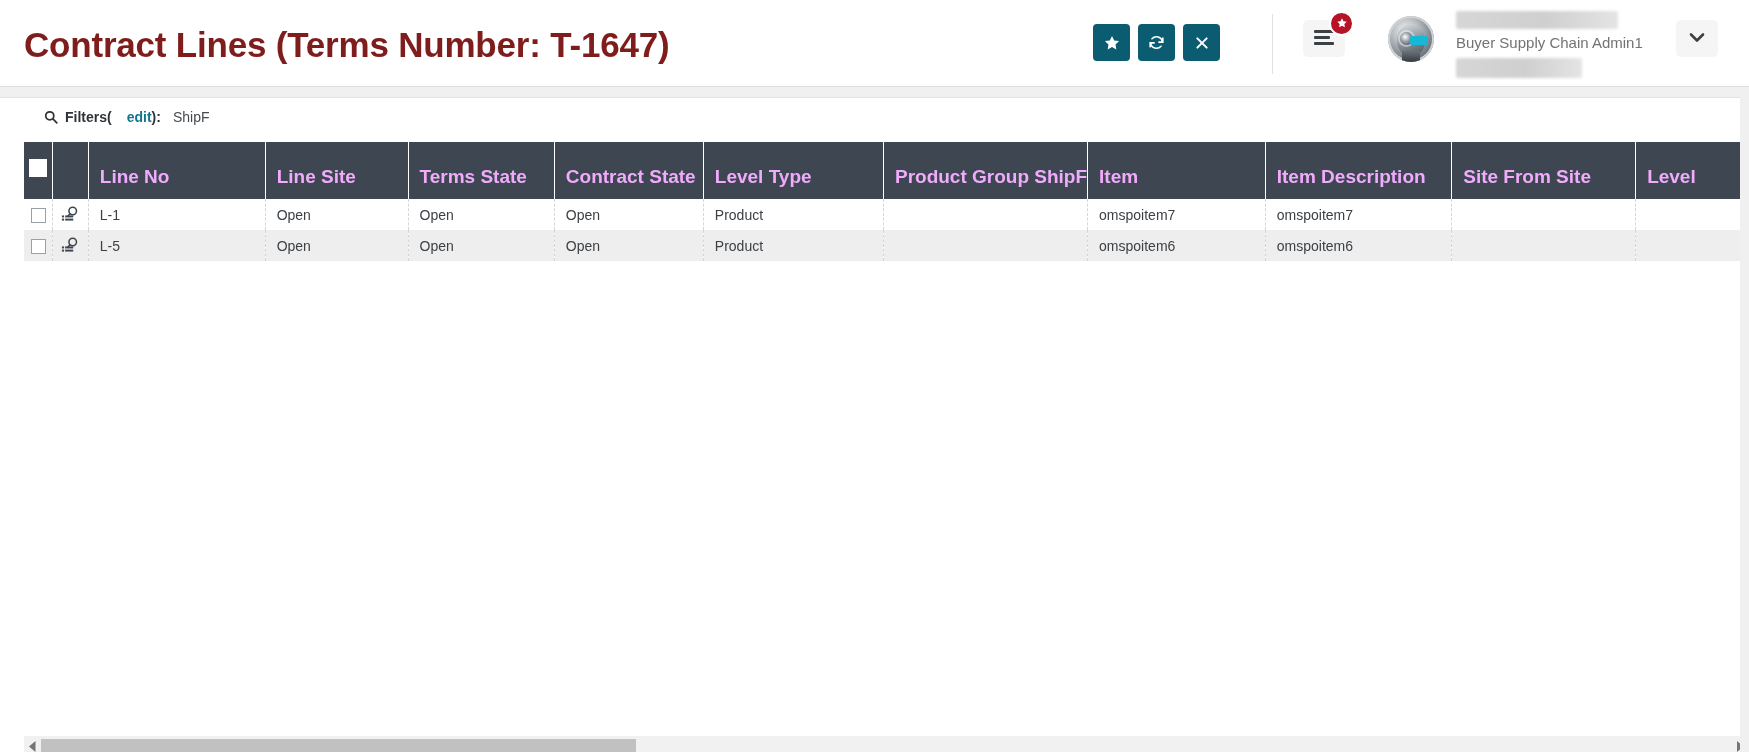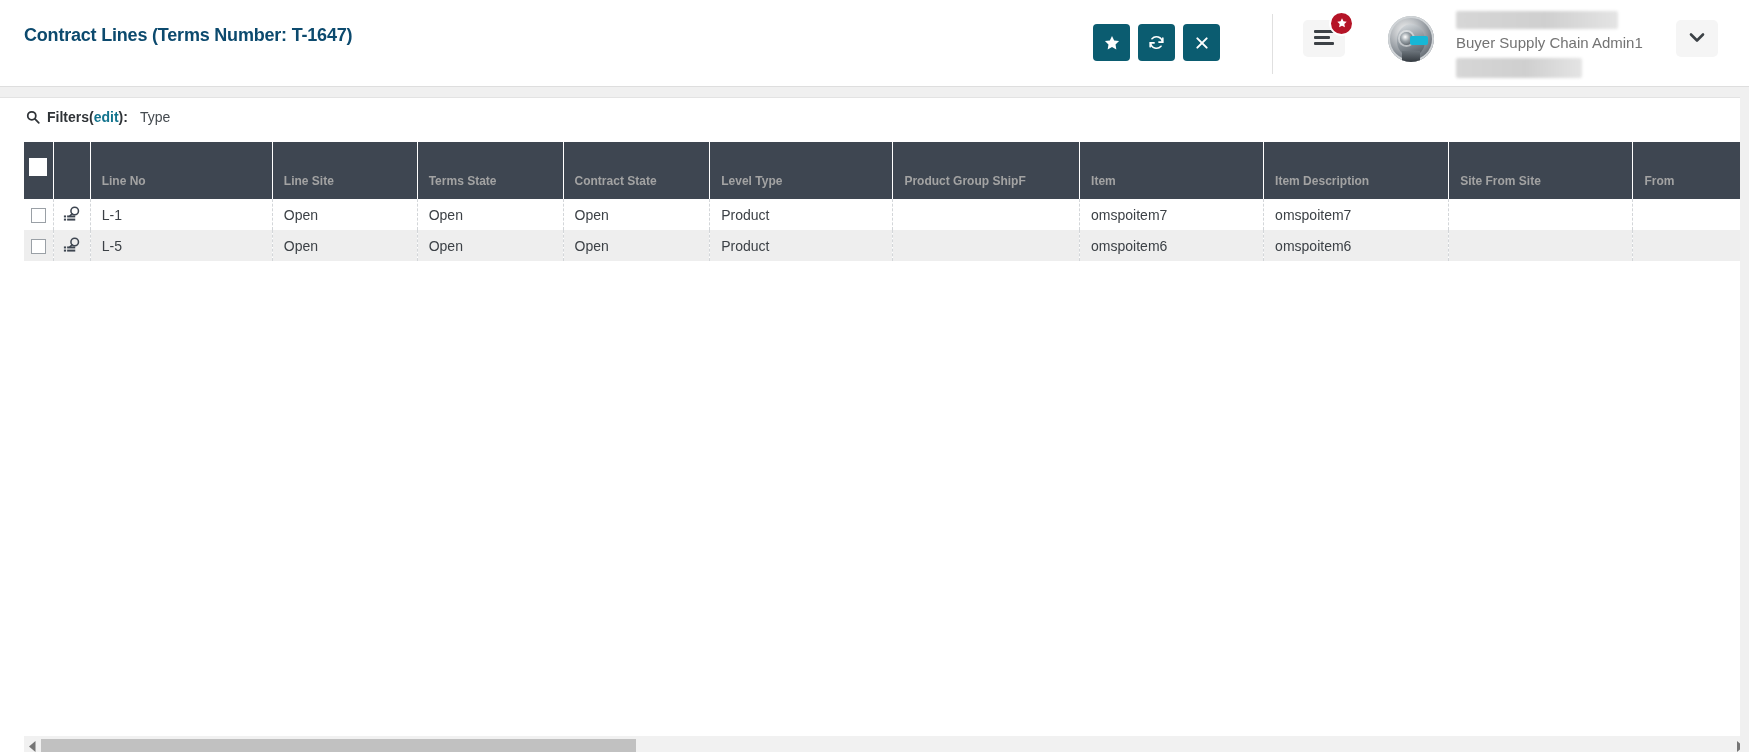--- a/index.html
+++ b/index.html
@@ -23,23 +23,23 @@
     width: 1749px;
     height: 87px;
     background: #ffffff;
     border-bottom: 1px solid #dedede;
     box-sizing: border-box;
   }
   .page-title {
     position: absolute;
     left: 24px;
     top: 25px;
-    font-size: 18px;
+    font-size: 35px;
     font-weight: bold;
-    color: #0c4a6e;
+    color: #7f1d1d;
     letter-spacing: -0.2px;
     white-space: nowrap;
   }
 
   .header-actions {
     position: absolute;
     left: 1093px;
     top: 24px;
     display: flex;
     gap: 8px;
@@ -200,39 +200,40 @@
     border-top: 1px solid #e3e3e3;
   }
 
   .filters-bar {
     position: absolute;
     left: 0; top: 0;
     width: 1749px;
     height: 38px;
     display: flex;
     align-items: center;
-    padding-left: 26px;
+    padding-left: 44px;
     box-sizing: border-box;
   }
   .filters-icon {
     margin-right: 7px;
     display: flex;
     align-items: center;
   }
   .filters-label {
     font-size: 14px;
     font-weight: bold;
     color: #2f3337;
   }
   .filters-edit {
     font-size: 14px;
     font-weight: bold;
     color: #13748e;
     cursor: pointer;
     text-decoration: none;
+    margin-left: 15px;
   }
   .filters-value {
     font-size: 14px;
     color: #444a4f;
     margin-left: 12px;
   }
 
   
   .table-area {
     position: absolute;
@@ -242,22 +243,22 @@
     height: 521px;
     overflow: hidden;
   }
   table.grid {
     border-collapse: collapse;
     table-layout: fixed;
     font-size: 14px;
   }
   table.grid thead th {
     background: #3e4651;
-    color: #a3a3a3;
-    font-size: 12px;
+    color: #f0abfc;
+    font-size: 19px;
     font-weight: bold;
     text-align: left;
     vertical-align: bottom;
     padding: 4px 0 11px 11px;
     height: 57px;
     box-sizing: border-box;
     border-right: 1px solid #ffffff;
     white-space: nowrap;
     overflow: hidden;
   }
@@ -436,21 +437,21 @@
     <span class="filters-icon">
       <svg width="14" height="14" viewBox="0 0 16 16" fill="none" stroke="#2f3337" stroke-width="2">
         <circle cx="6.6" cy="6.6" r="4.6"></circle>
         <path d="M10.2 10.2L14.6 14.6" stroke-linecap="round"></path>
       </svg>
     </span>
     <span class="filters-label">Filters</span>
     <span class="filters-label">(</span>
     <span class="filters-edit">edit</span>
     <span class="filters-label">):</span>
-    <span class="filters-value">Type</span>
+    <span class="filters-value">ShipF</span>
   </div>
 
   <div class="table-area">
     <table class="grid">
       <colgroup>
         <col style="width:30px">
           <col style="width:38px">
           <col style="width:190px">
         <col style="width:150px">
           <col style="width:150px">
@@ -470,21 +471,21 @@
           <th class="th-icon"></th>
           <th>Line No</th>
           <th>Line Site</th>
           <th>Terms State</th>
           <th>Contract State</th>
           <th>Level Type</th>
           <th>Product Group ShipF</th>
           <th>Item</th>
           <th>Item Description</th>
           <th>Site From Site</th>
-          <th>From</th>
+          <th>Level</th>
         </tr>
       </thead>
       <tbody>
         <tr class="odd">
           <td class="td-check">
             <span class="row-checkbox"></span>
           </td>
           <td class="td-icon">
             <span class="detail-icon">
               <svg width="18" height="18" viewBox="0 0 20 20" fill="#3e4651">

